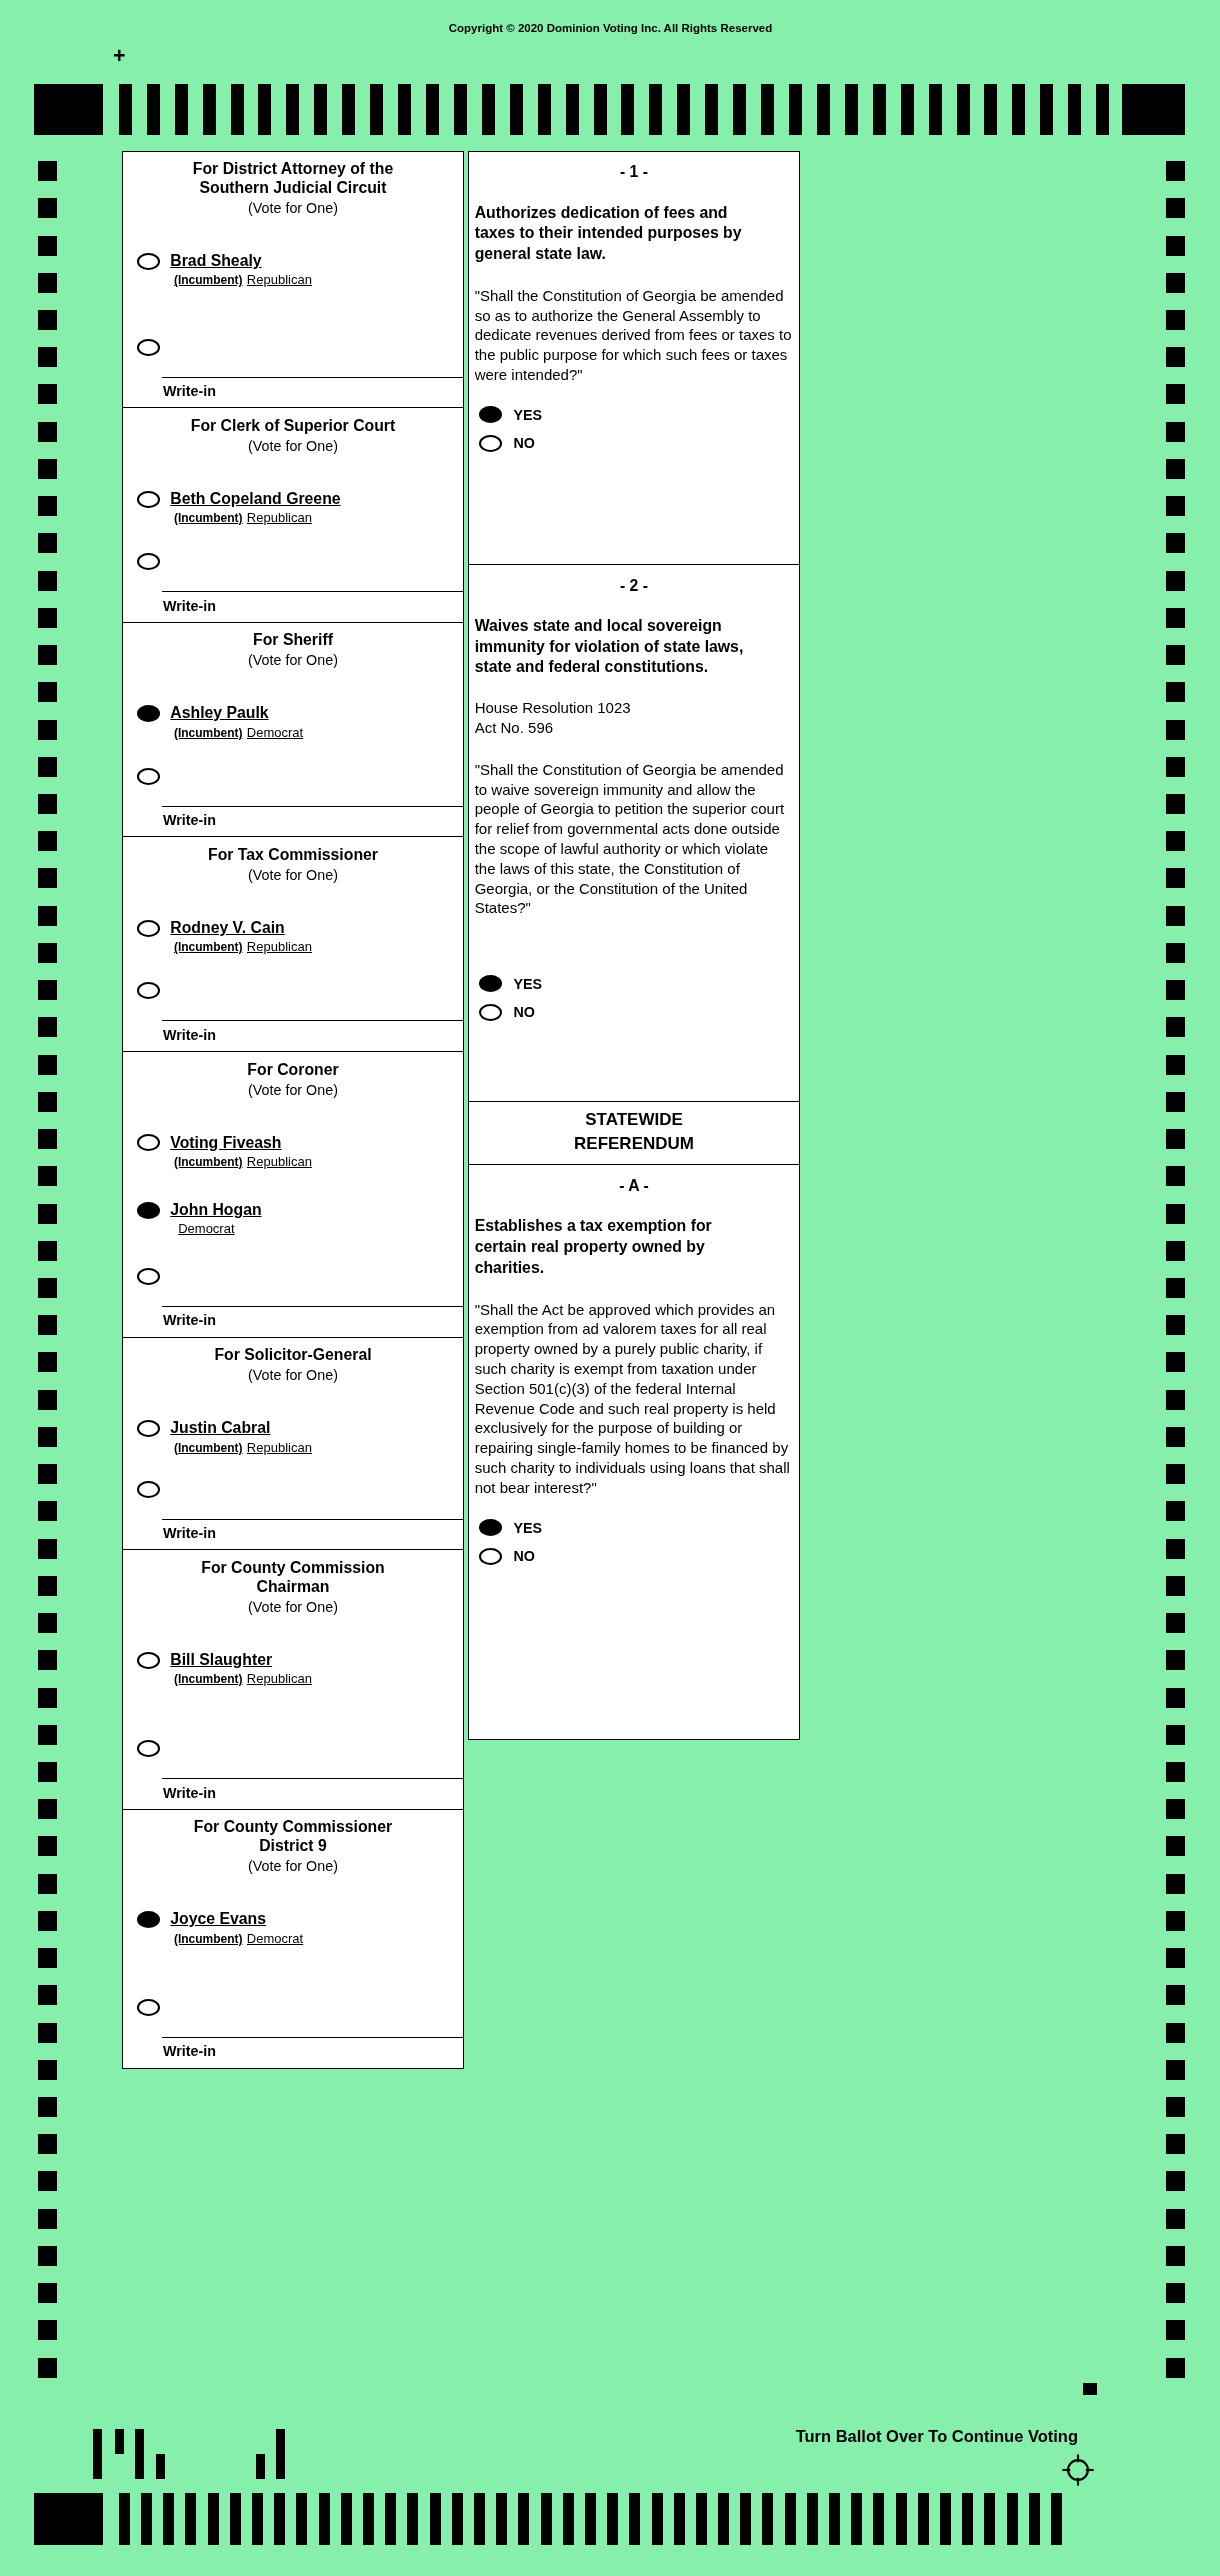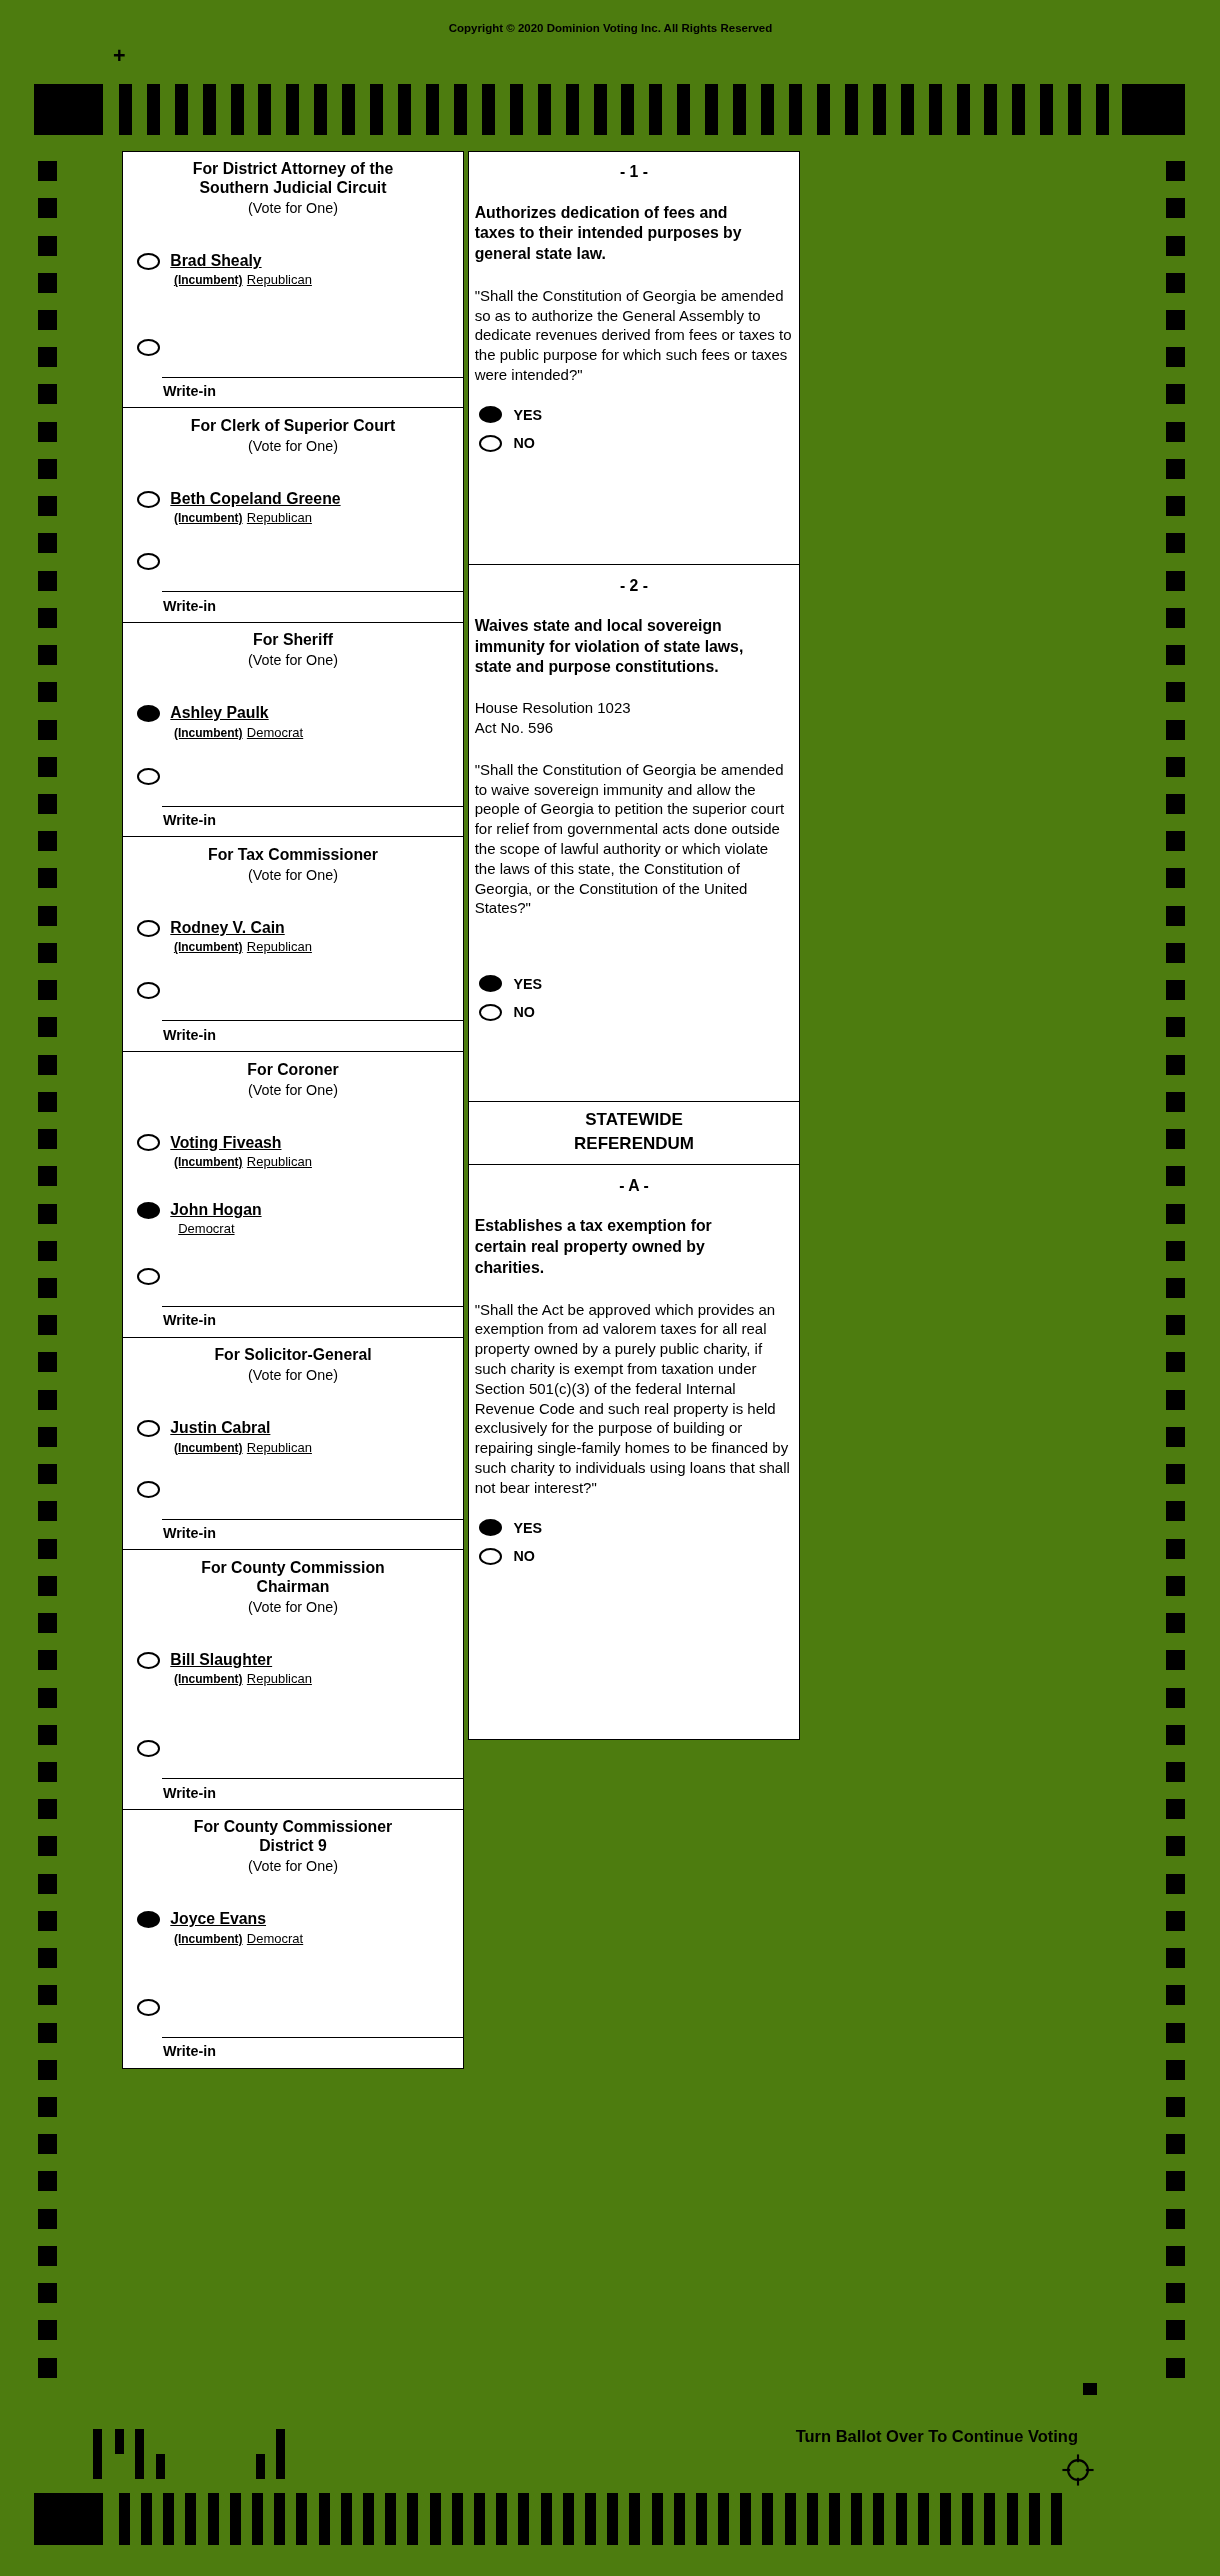--- a/index.html
+++ b/index.html
@@ -1,16 +1,16 @@
 <!DOCTYPE html>
 <html style="font-size:11.5px"><head>
 <meta charset="utf-8">
 <style>
   html,body{margin:0;padding:0;background:#e8e8e8;}
-  .page{position:relative;width:1221px;height:2576px;background:#4d7c0f;
+  .page{position:relative;width:1221px;height:2576px;background:#86efac;
         font-family:"Liberation Sans",sans-serif;color:#000;overflow:hidden;}
   .mark{position:absolute;background:#000;}
   .copyright{position:absolute;top:21.5px;left:0;right:0;text-align:center;
              font-size:11.5px;font-weight:bold;}
   .plus-mark{position:absolute;left:113px;top:44px;font-size:21.5px;font-weight:bold;}
 
   
   .col-left{position:absolute;left:122px;top:152px;width:342px;}
   .contest{position:relative;border:1.4px solid #000;background:#fff;margin-top:-1.4px;box-sizing:border-box;}
   .c1{height:258px}.c2{height:216px}.c3{height:216px}.c4{height:216px}
@@ -414,21 +414,21 @@
           <span class="oval"></span>
           <span class="opt-label">NO</span>
         </div>
       </div>
     </div>
 
     <div class="mbox a2">
       <div class="mnum">- 2 -</div>
       <div class="msummary">Waives state and local sovereign
 immunity for violation of state laws,
-state and purpose constitutions.</div>
+state and federal constitutions.</div>
       <div class="mref">House Resolution 1023
 Act No. 596</div>
       <div class="mquestion">"Shall the Constitution of Georgia be amended to waive sovereign immunity and allow the people of Georgia to petition the superior court for relief from governmental acts done outside the scope of lawful authority or which violate the laws of this state, the Constitution of Georgia, or the Constitution of the United States?"</div>
       <div class="opts push">
         <div class="opt">
           <span class="oval filled"></span>
           <span class="opt-label">YES</span>
         </div>
         <div class="opt">
           <span class="oval"></span>

